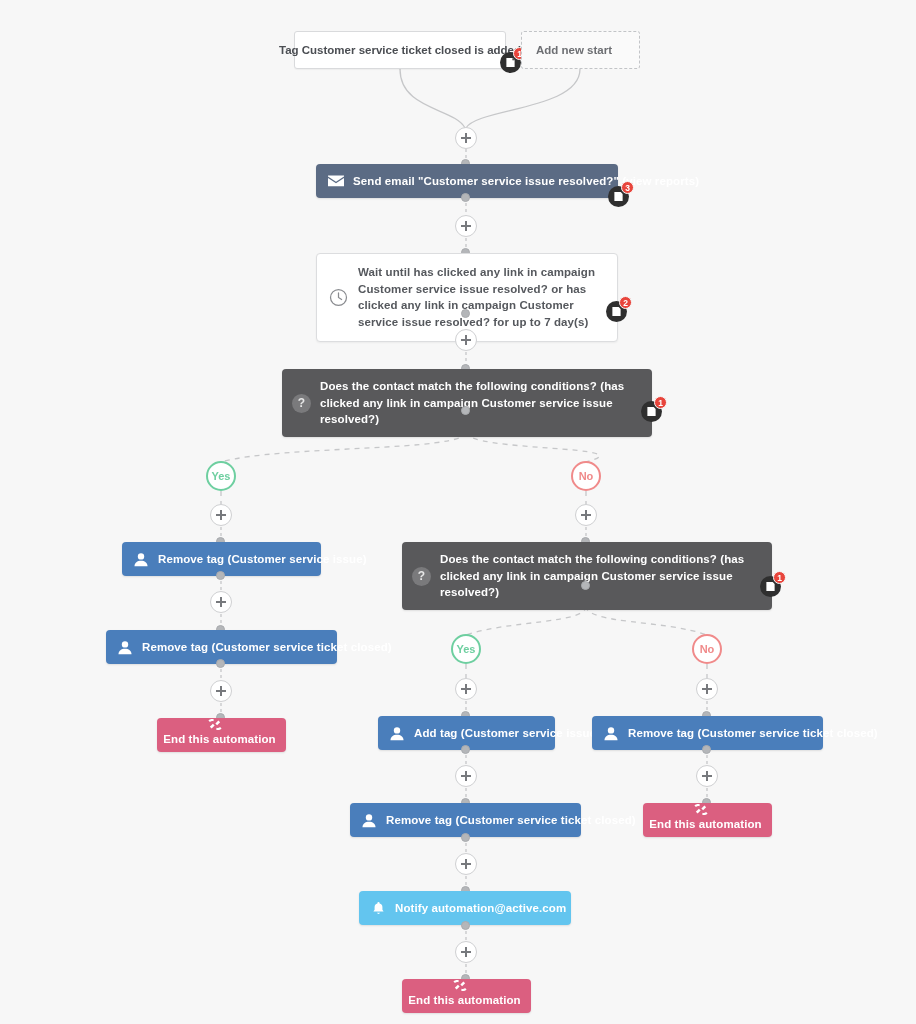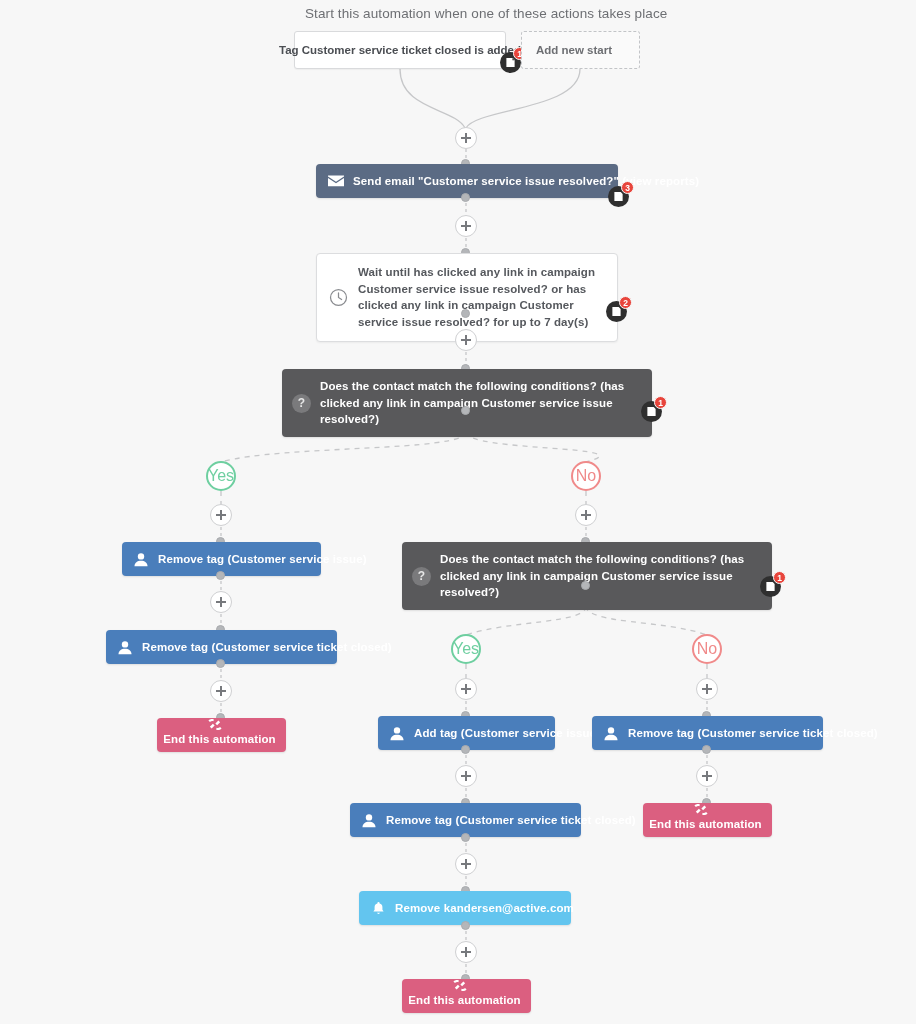--- a/index.html
+++ b/index.html
@@ -152,22 +152,22 @@
 
   
   .bubble {
     position: absolute;
     width: 30px; height: 30px;
     border-radius: 50%;
     background: #fff;
     display: flex;
     align-items: center;
     justify-content: center;
-    font-size: 16px;
-    font-weight: normal;
+    font-size: 11px;
+    font-weight: bold;
   }
   .bubble.yes { border: 2px solid #6ecfa0; color: #6ecfa0; }
   .bubble.no  { border: 2px solid #f08a8a; color: #f08a8a; }
 
   
   .plus {
     position: absolute;
     width: 22px; height: 22px;
     border-radius: 50%;
     background: #fff;
@@ -272,21 +272,20 @@
       <path d="M466 925 L466 942" stroke-dasharray="3 3"></path>
       <path d="M466 964 L466 978" stroke-dasharray="3 3"></path>
 
       <path d="M707 664 L707 679" stroke-dasharray="5 5"></path>
       <path d="M707 701 L707 715" stroke-dasharray="3 3"></path>
       <path d="M707 749 L707 766" stroke-dasharray="3 3"></path>
       <path d="M707 788 L707 802" stroke-dasharray="3 3"></path>
     </g>
   </svg>
 
-  <div class="caption" style="left:305px; top:6px;">Start this automation when one of these actions takes place</div>
 
   <div class="node start-box" style="left:294px; top:31px; width:212px;">
     <span class="txt">Tag Customer service ticket closed is added</span>
   </div>
 
   <div class="badge" style="left:500px; top:50px;">
     <span class="circ">
       <svg width="11" height="11" viewBox="0 0 16 16" aria-hidden="true">
         <path d="M2 1.5h9.2L14 4.3V14a.5.5 0 0 1-.5.5h-11A.5.5 0 0 1 2 14z" fill="#ffffff"></path>
         <path d="M10.8 1.5v3.2H14" fill="#2f2f2f"></path>
@@ -465,21 +464,21 @@
   <div class="plus" style="left:455px; top:853px;"></div>
 
   <div class="dot" style="left:461px; top:886px;"></div>
   <div class="node n-notify" style="left:359px; top:891px; width:212px;">
     <span class="ico">
       <svg width="15" height="15" viewBox="0 0 18 18" aria-hidden="true">
         <path d="M9 1.2a1.3 1.3 0 0 1 1.3 1.3v.5a4.6 4.6 0 0 1 3.4 4.4v3l1.4 2.2H2.9l1.4-2.2v-3a4.6 4.6 0 0 1 3.4-4.4v-.5A1.3 1.3 0 0 1 9 1.2z" fill="#ffffff"></path>
         <path d="M7.2 14.2a1.9 1.9 0 0 0 3.6 0z" fill="#ffffff"></path>
       </svg>
     </span>
-    <span class="n-label">Remove kandersen@active.com</span>
+    <span class="n-label">Notify automation@active.com</span>
   </div>
   <div class="dot" style="left:461px; top:921px;"></div>
 
   <div class="plus" style="left:455px; top:941px;"></div>
 
   <div class="dot" style="left:461px; top:974px;"></div>
   <div class="node n-end" style="left:402px; top:979px; width:129px;">
     <span class="ico">
       <svg width="16" height="13" viewBox="0 0 18 14" aria-hidden="true">
         <path d="M7.6 1.1C5.4.2 3.3.9 1.6 2.3l1.6 2C4.5 3.2 5.9 2.8 7.3 3.3z" fill="#ffffff"></path>

